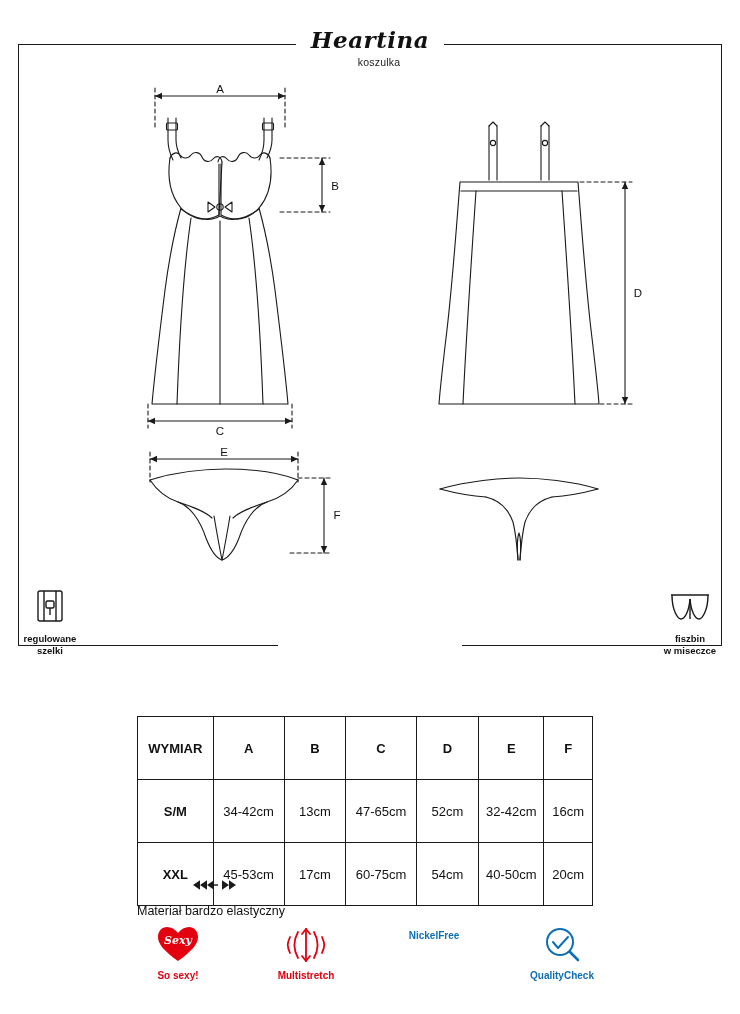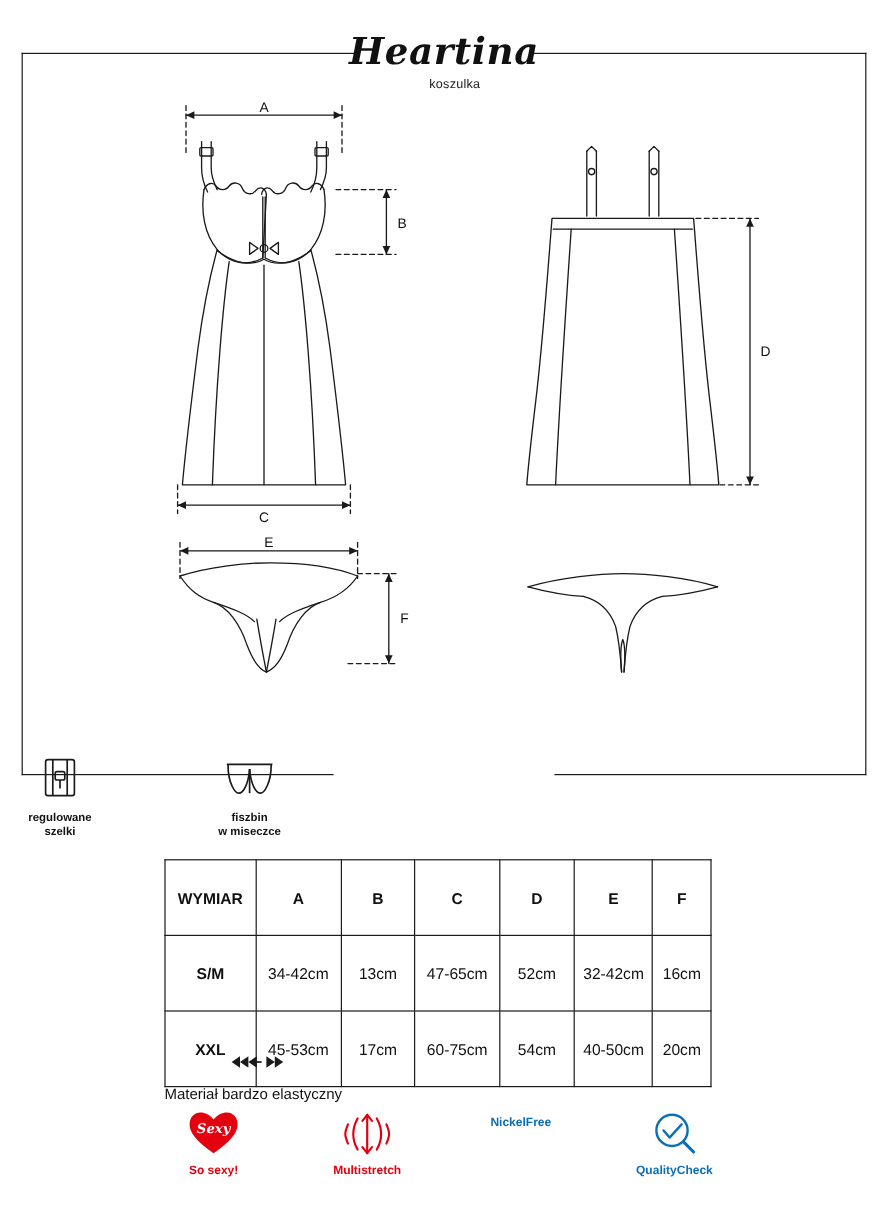--- a/index.html
+++ b/index.html
@@ -22,21 +22,21 @@
     top: 28px;
     left: 0;
     width: 740px;
     text-align: center;
     z-index: 5;
   }
   .brand-title {
     font-family: "DejaVu Serif", serif;
     font-style: italic;
     font-weight: bold;
-    font-size: 31px;
+    font-size: 23px;
     letter-spacing: 0.5px;
     line-height: 1;
     color: #111;
   }
   .brand-sub {
     font-size: 10.5px;
     color: #222;
     margin-top: 5px;
     letter-spacing: 0.2px;
     margin-left: 18px;
@@ -69,24 +69,24 @@
     top: 0;
     width: 740px;
     height: 700px;
     z-index: 2;
   }
 
   
   .features {
     position: absolute;
     left: 0;
-    top: 631px;
+    top: 589px;
     width: 740px;
     display: flex;
-    justify-content: flex-start;
+    justify-content: space-between;
     gap: 58px;
     z-index: 6;
   }
   .feature {
     width: 100px;
     text-align: center;
   }
   .feature .fcap {
     font-size: 9.5px;
     font-weight: bold;

